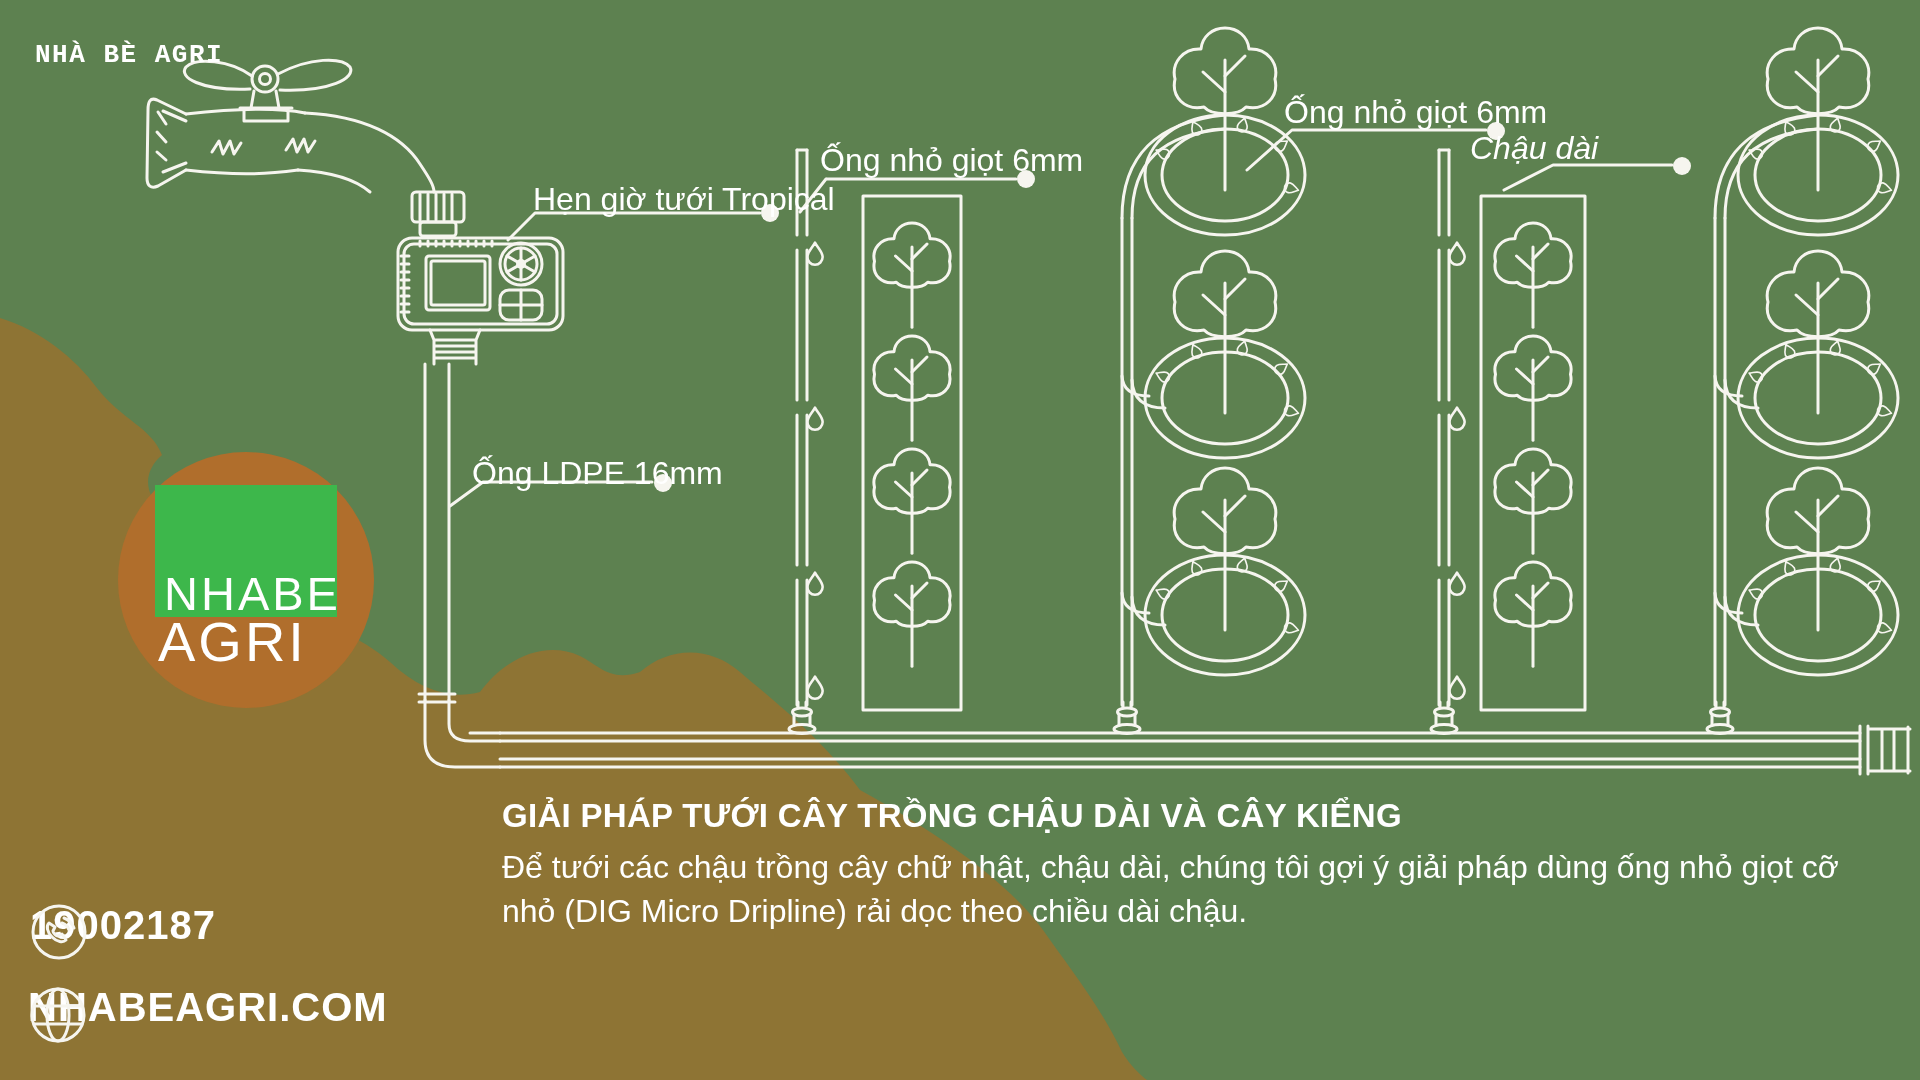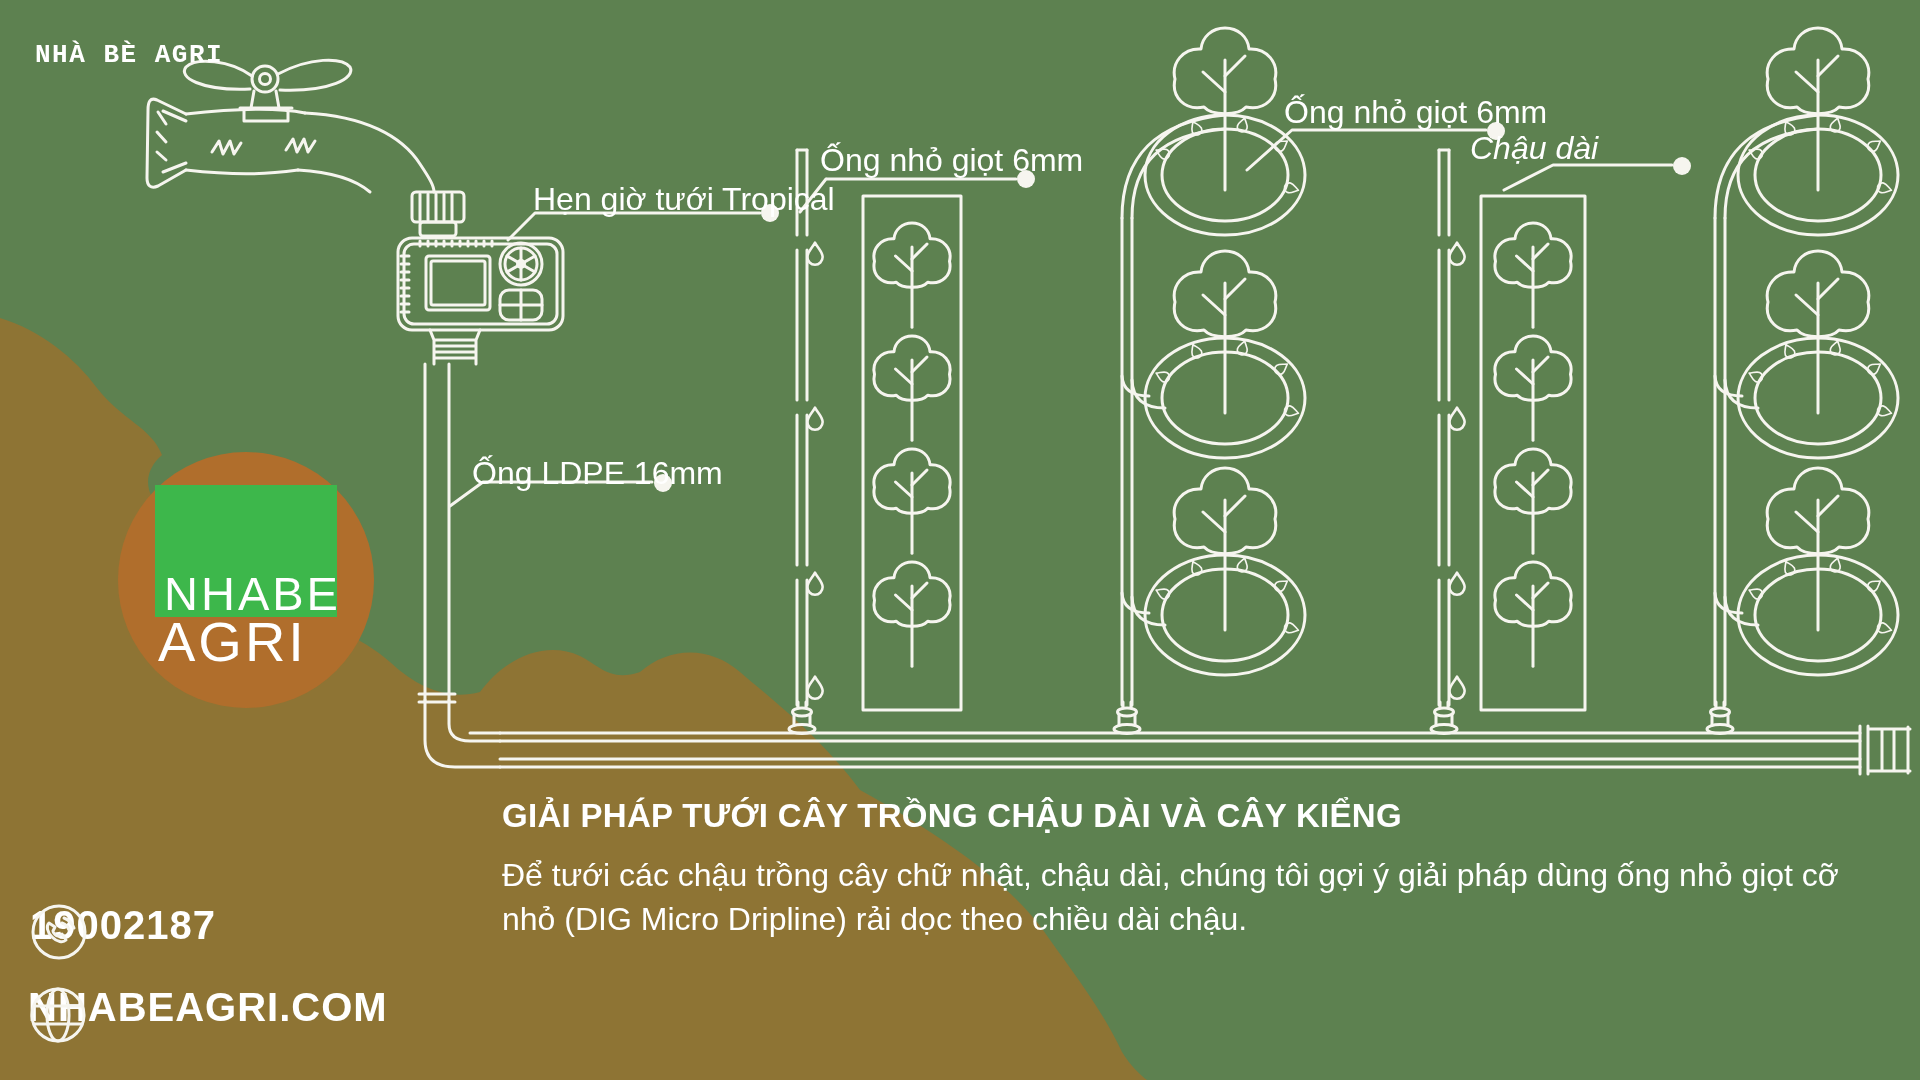--- a/index.html
+++ b/index.html
@@ -11,21 +11,21 @@
     position:relative;width:1920px;height:1080px;overflow:hidden;
     background:var(--bg);font-family:"Liberation Sans",sans-serif;color:var(--text);
   }
   .stage svg{position:absolute;left:0;top:0;}
   .ln{stroke:var(--line);stroke-width:3;fill:none;stroke-linecap:round;stroke-linejoin:round;}
   .fill{fill:var(--line);stroke:none;}
   .lbl{position:absolute;color:var(--text);font-size:32px;white-space:nowrap;}
   .brand{position:absolute;left:35px;top:40px;font-size:26px;font-weight:700;letter-spacing:1.5px;font-family:Liberation Mono, monospace;}
   .logo-word{position:absolute;color:var(--text);font-weight:400;letter-spacing:3px;line-height:1;}
   .heading{position:absolute;left:502px;top:797px;font-size:33px;font-weight:700;letter-spacing:.3px;white-space:nowrap;text-align:center;}
-  .bodytext{position:absolute;left:502px;top:845px;width:1395px;font-size:32px;line-height:44px;margin-top:8px;}
+  .bodytext{position:absolute;left:502px;top:845px;width:1395px;font-size:32px;line-height:44px;}
   .bodytext p{margin:0;}
   .contact-row{position:absolute;display:flex;align-items:center;gap:20px;font-weight:700;font-size:40px;letter-spacing:1px;}
 </style>
 </head>
 <body>
 
 <div class="stage">
 
   <svg width="1920" height="1080" viewBox="0 0 1920 1080">
     <defs>

